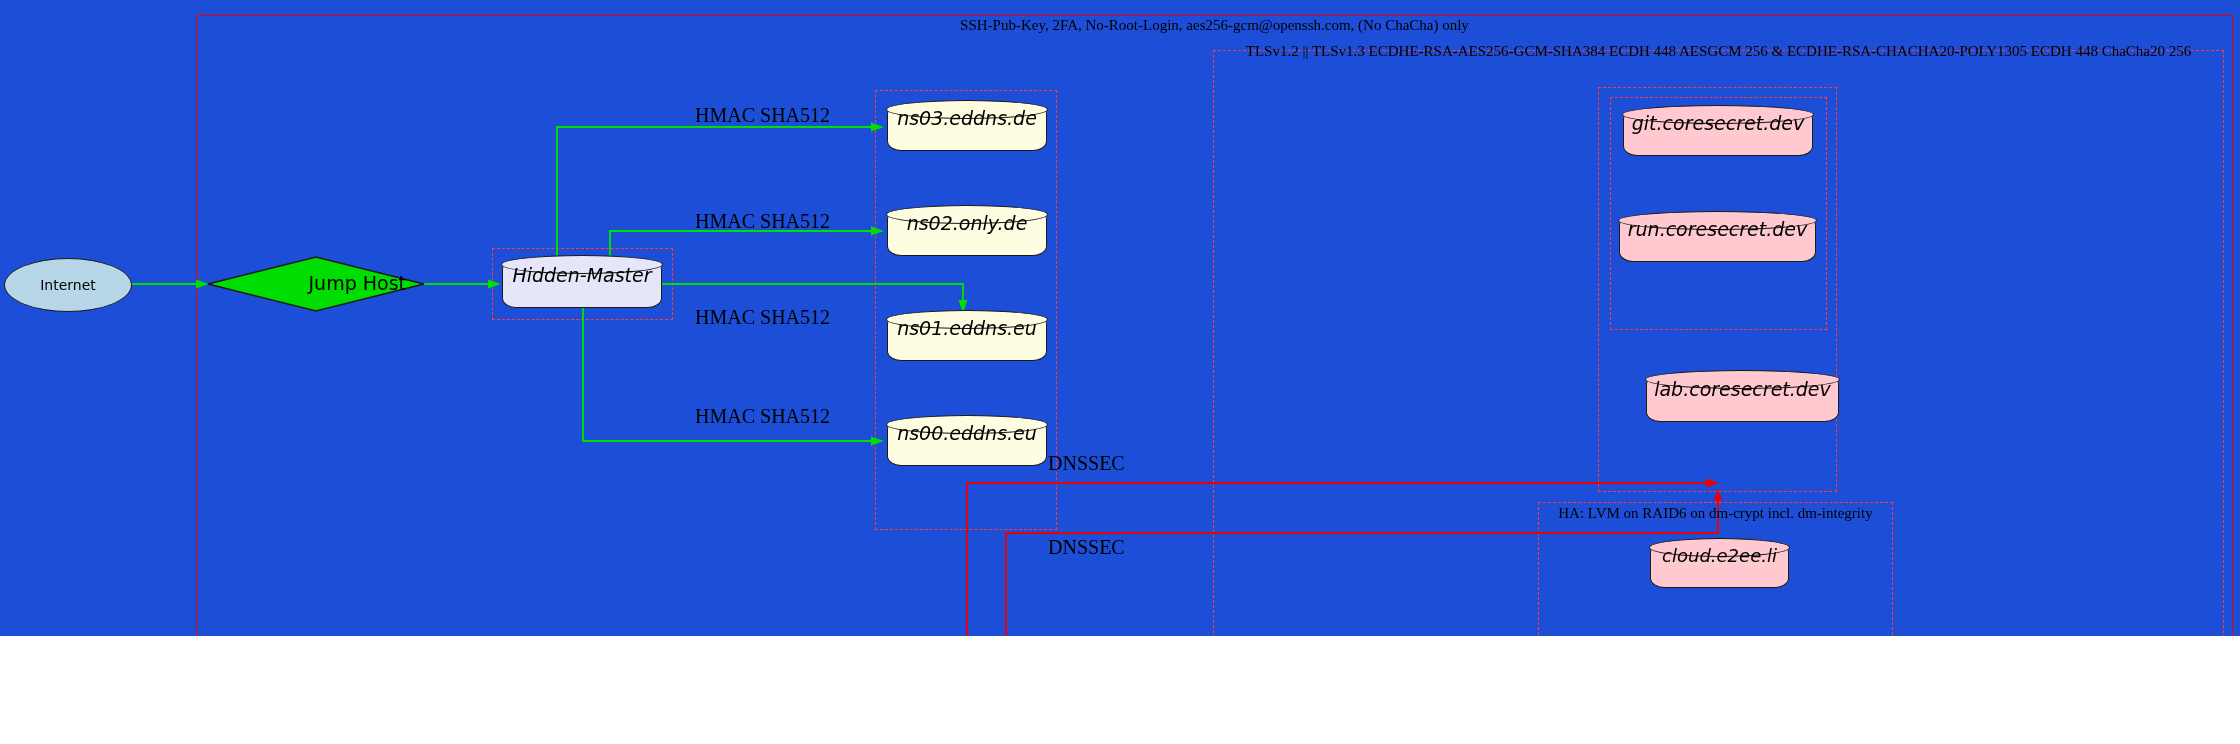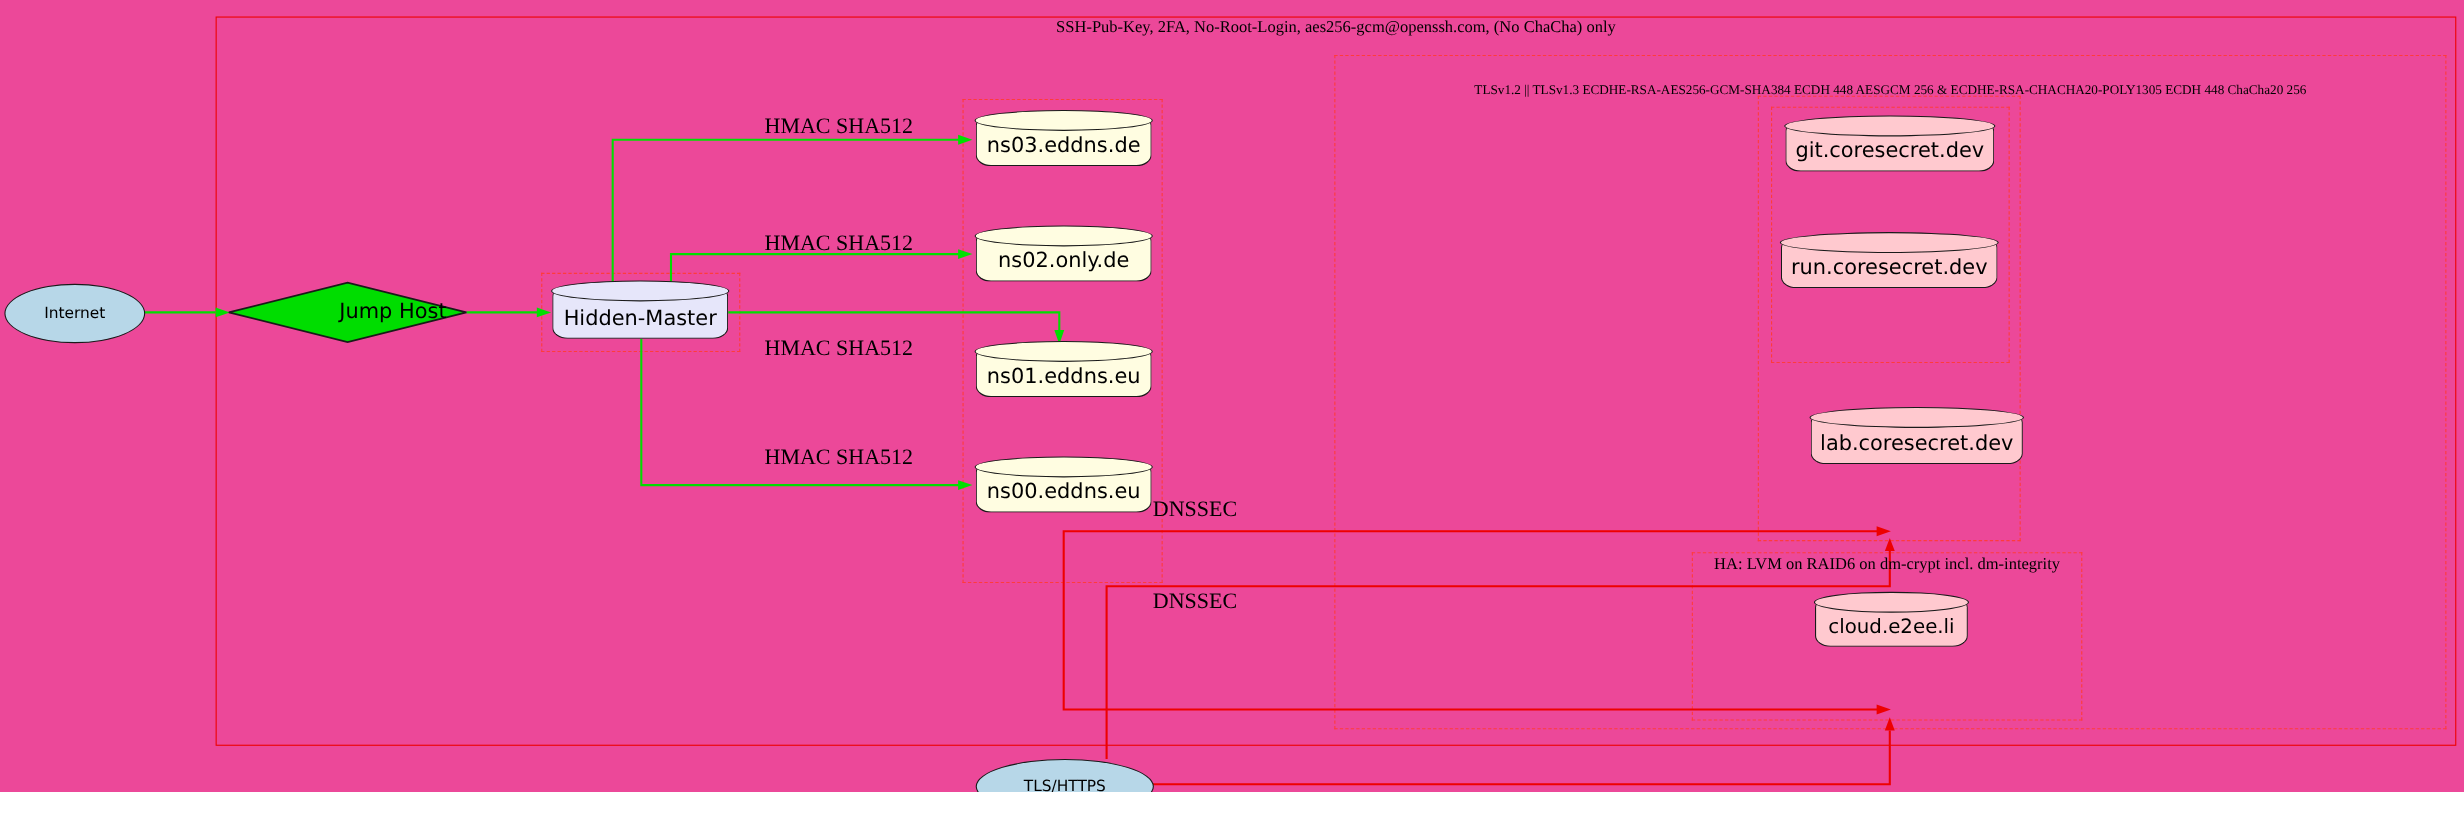--- a/index.html
+++ b/index.html
@@ -1,52 +1,52 @@
 <!DOCTYPE html>
 <html><head>
 <meta charset="utf-8">
 <style>
   html,body{margin:0;padding:0;background:#ffffff;}
-  #canvas{position:relative;width:2240px;height:720px;background:#ec4899;overflow:hidden;
+  #canvas{position:relative;width:2240px;height:636px;background:#1d4ed8;overflow:hidden;
           font-family:"DejaVu Sans","Liberation Sans",sans-serif;color:#000;}
   
   .box{position:absolute;box-sizing:border-box;}
   .box.solid{border:1.7px solid #ee0000;}
   .box.dashed{border:1.7px dashed #ff3b3b;}
   .box-label{position:absolute;text-align:center;font-family:"Liberation Serif","DejaVu Serif",serif;
              font-size:15px;white-space:nowrap;z-index:5;}
   
   .ellipse-node{position:absolute;border:1.6px solid #1a1a1a;border-radius:50%;background:#b7d7e8;
                 display:flex;align-items:center;justify-content:center;z-index:4;}
   .ellipse-node span{font-size:14px;}
   
   .cyl{position:absolute;box-sizing:border-box;border:1.6px solid #1a1a1a;border-top:none;
        border-radius:6px 6px 14px 14px/5px 5px 10px 10px;
        display:flex;align-items:flex-end;justify-content:center;z-index:4;}
   .cyl::before{content:"";position:absolute;left:-1.6px;right:-1.6px;top:-9px;height:17px;
        border:1.6px solid #1a1a1a;border-radius:50%;background:inherit;}
-  .cyl span{position:relative;z-index:2;font-size:19px;white-space:nowrap;padding-bottom:7px;}
+  .cyl span{position:relative;z-index:2;font-size:19px;white-space:nowrap;padding-bottom:21px;font-style:italic;}
   .fill-lavender{background:#e6e6fa;}
   .fill-lightyellow{background:#fffde1;}
   .fill-pink{background:#ffc9cf;}
   
   .edge-label{position:absolute;width:170px;text-align:left;white-space:nowrap;
               font-family:"Liberation Serif","DejaVu Serif",serif;font-size:20px;z-index:5;}
   .node-label{position:absolute;text-align:right;font-size:19px;z-index:5;white-space:nowrap;}
   svg#edges{position:absolute;left:0;top:0;z-index:3;}
   
   #box-ssh{left:196px;top:15px;width:2037px;height:663px;}
   #box-tls{left:1213px;top:50px;width:1011px;height:613px;}
   #box-hm{left:492px;top:248px;width:181px;height:72px;}
   #box-ns{left:875px;top:90px;width:182px;height:440px;}
   #box-pink-outer{left:1598px;top:87px;width:239px;height:405px;}
   #box-pink-inner{left:1610px;top:97px;width:217px;height:233px;}
   #box-ha{left:1538px;top:502px;width:355px;height:153px;}
   #lbl-ssh{left:196px;top:17px;width:2037px;}
-  #lbl-tls{left:1213px;top:74px;width:1011px;font-size:12px;}
+  #lbl-tls{left:1213px;top:43px;width:1011px;font-size:15px;}
   #lbl-ha{left:1538px;top:505px;width:355px;}
   
   #node-internet{left:4px;top:258px;width:126px;height:52px;}
   #node-tlshttps{left:887px;top:690px;width:160px;height:48px;}
   #lbl-jump{left:226px;top:272px;width:180px;}
   #node-hm{left:502px;top:264px;width:160px;height:44px;}
   #node-ns03{left:887px;top:109px;width:160px;height:42px;}
   #node-ns02{left:887px;top:214px;width:160px;height:42px;}
   #node-ns01{left:887px;top:319px;width:160px;height:42px;}
   #node-ns00{left:887px;top:424px;width:160px;height:42px;}

